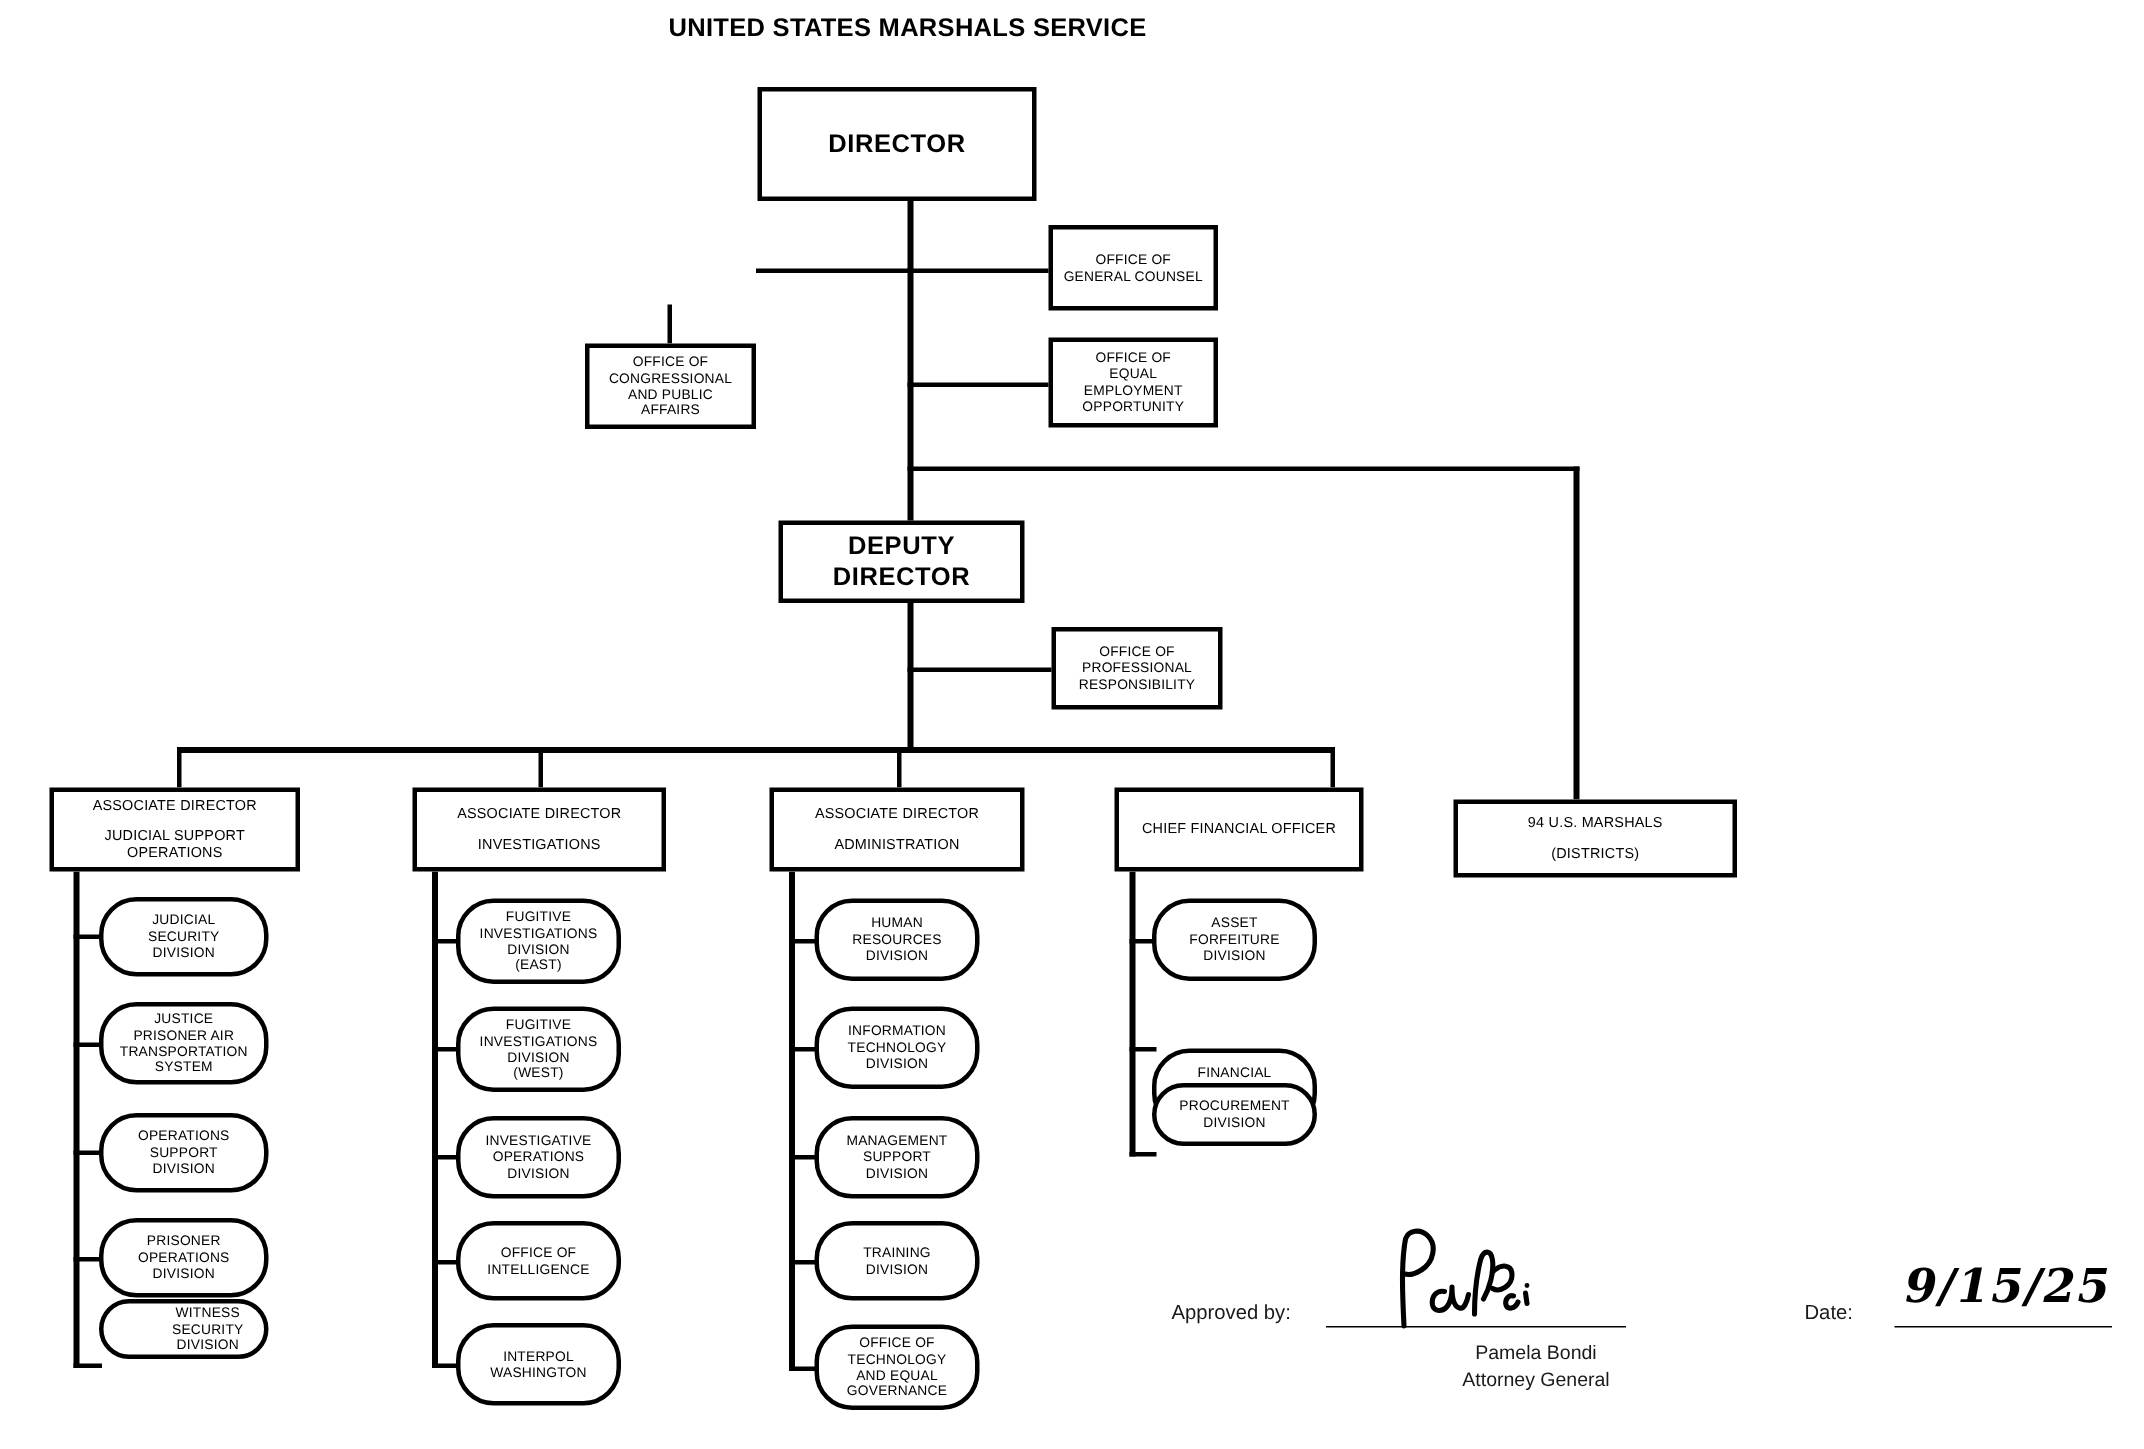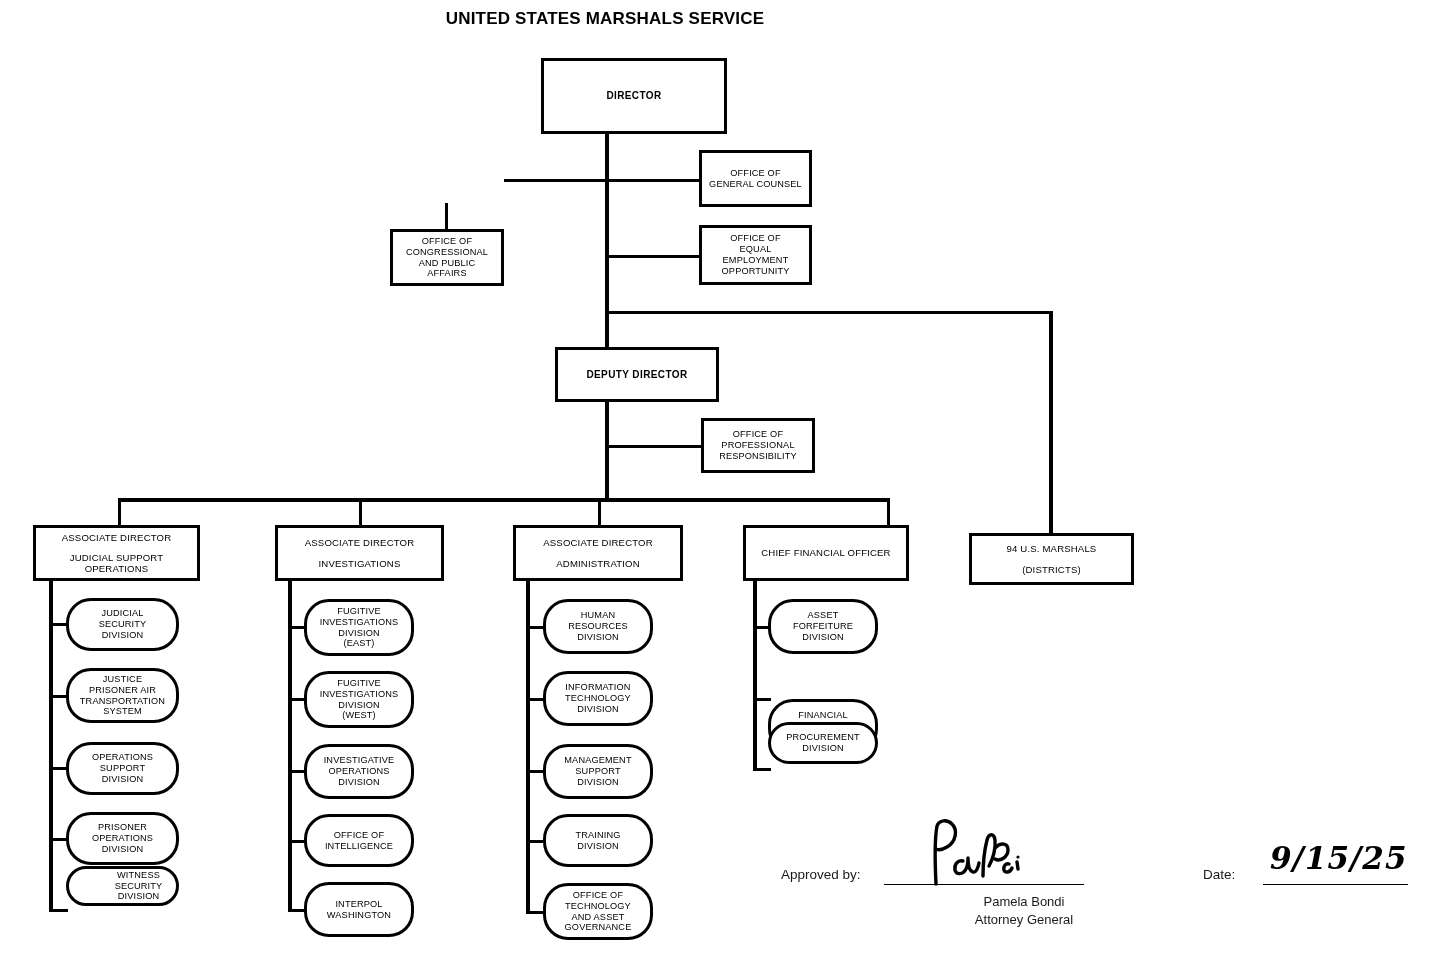--- a/index.html
+++ b/index.html
@@ -45,24 +45,23 @@
     text-align: center;
     color: #000000;
     z-index: 5;
   }
   .box .ln-text {
     display: block;
     line-height: 1.18;
   }
   
   .box.exec {
-    font-size: 10px;
+    font-size: 17px;
     font-weight: bold;
     letter-spacing: 0.4px;
-    margin-left: 36px;
   }
   .box.staff {
     font-size: 9.2px;
     letter-spacing: 0.15px;
     line-height: 1.25;
   }
   .box.adhead {
     font-size: 9.6px;
     letter-spacing: 0.15px;
   }
@@ -221,21 +220,21 @@
   <div class="box adhead" style="left:513px; top:525px; width:170px; height:56px;">
     <span class="ln-text">ASSOCIATE DIRECTOR</span>
     <span class="gap"></span>
     <span class="ln-text">ADMINISTRATION</span>
   </div>
 
   <div class="box adhead" style="left:743px; top:525px; width:166px; height:56px;">
     <span class="ln-text">CHIEF FINANCIAL OFFICER</span>
   </div>
 
-  <div class="box marshals" style="left:969px; top:533px; width:165px; height:52px;">
+  <div class="box marshals" style="left:969px; top:533px; width:189px; height:52px;">
     <span class="ln-text">94 U.S. MARSHALS</span>
     <span class="gap"></span>
     <span class="ln-text">(DISTRICTS)</span>
   </div>
 
   <div class="box unit" style="left:66px; top:598px; width:113px; height:53px;">
     <span class="ln-text">JUDICIAL</span>
     <span class="ln-text">SECURITY</span>
     <span class="ln-text">DIVISION</span>
   </div>
@@ -302,21 +301,21 @@
     <span class="ln-text">SUPPORT</span>
     <span class="ln-text">DIVISION</span>
   </div>
   <div class="box unit" style="left:543px; top:814px; width:110px; height:53px;">
     <span class="ln-text">TRAINING</span>
     <span class="ln-text">DIVISION</span>
   </div>
   <div class="box unit" style="left:543px; top:883px; width:110px; height:57px;">
     <span class="ln-text">OFFICE OF</span>
     <span class="ln-text">TECHNOLOGY</span>
-    <span class="ln-text">AND ASSET</span>
+    <span class="ln-text">AND EQUAL</span>
     <span class="ln-text">GOVERNANCE</span>
   </div>
 
   <div class="box unit" style="left:768px; top:599px; width:110px; height:55px;">
     <span class="ln-text">ASSET</span>
     <span class="ln-text">FORFEITURE</span>
     <span class="ln-text">DIVISION</span>
   </div>
   <div class="box unit" style="left:768px; top:671px; width:110px; height:55px;margin-top:28px;">
     <span class="ln-text">FINANCIAL</span>

